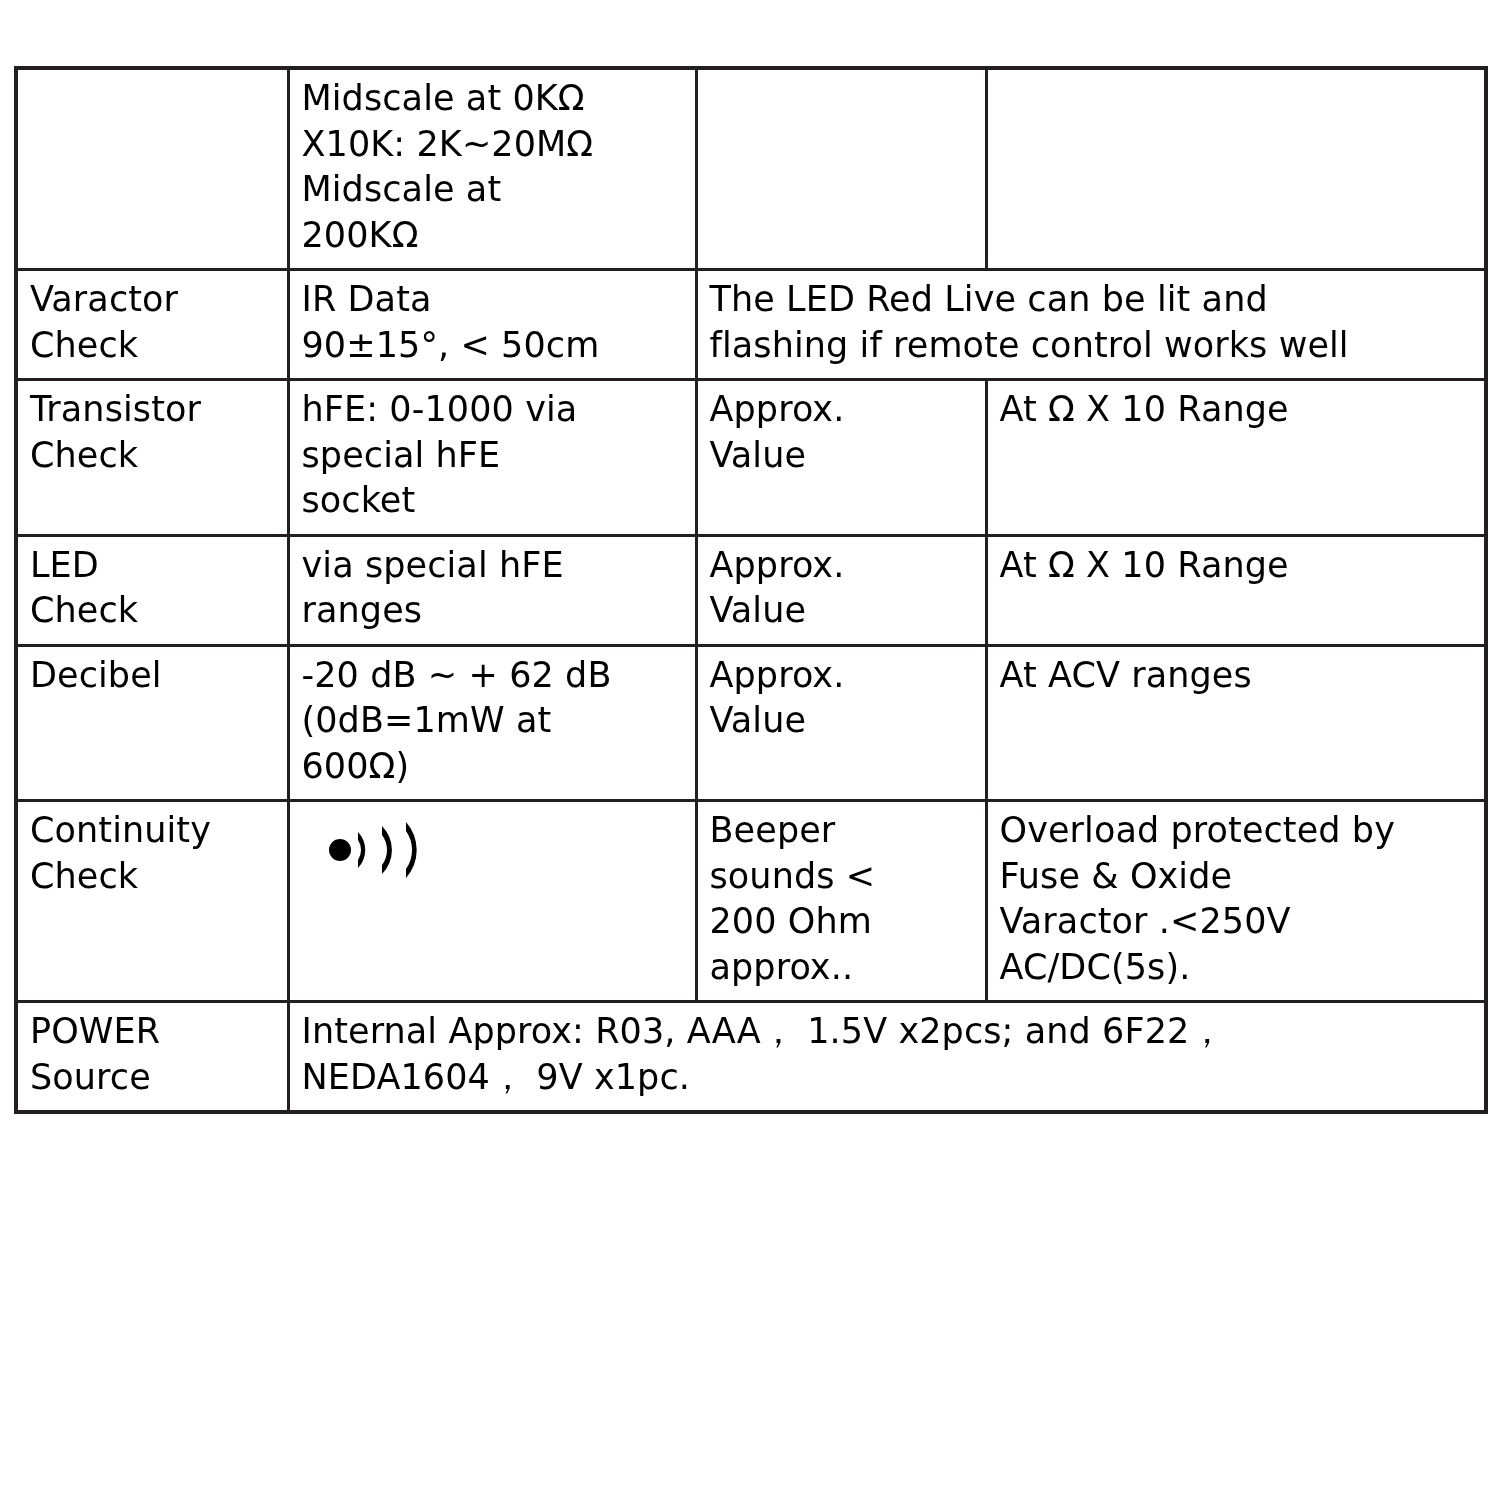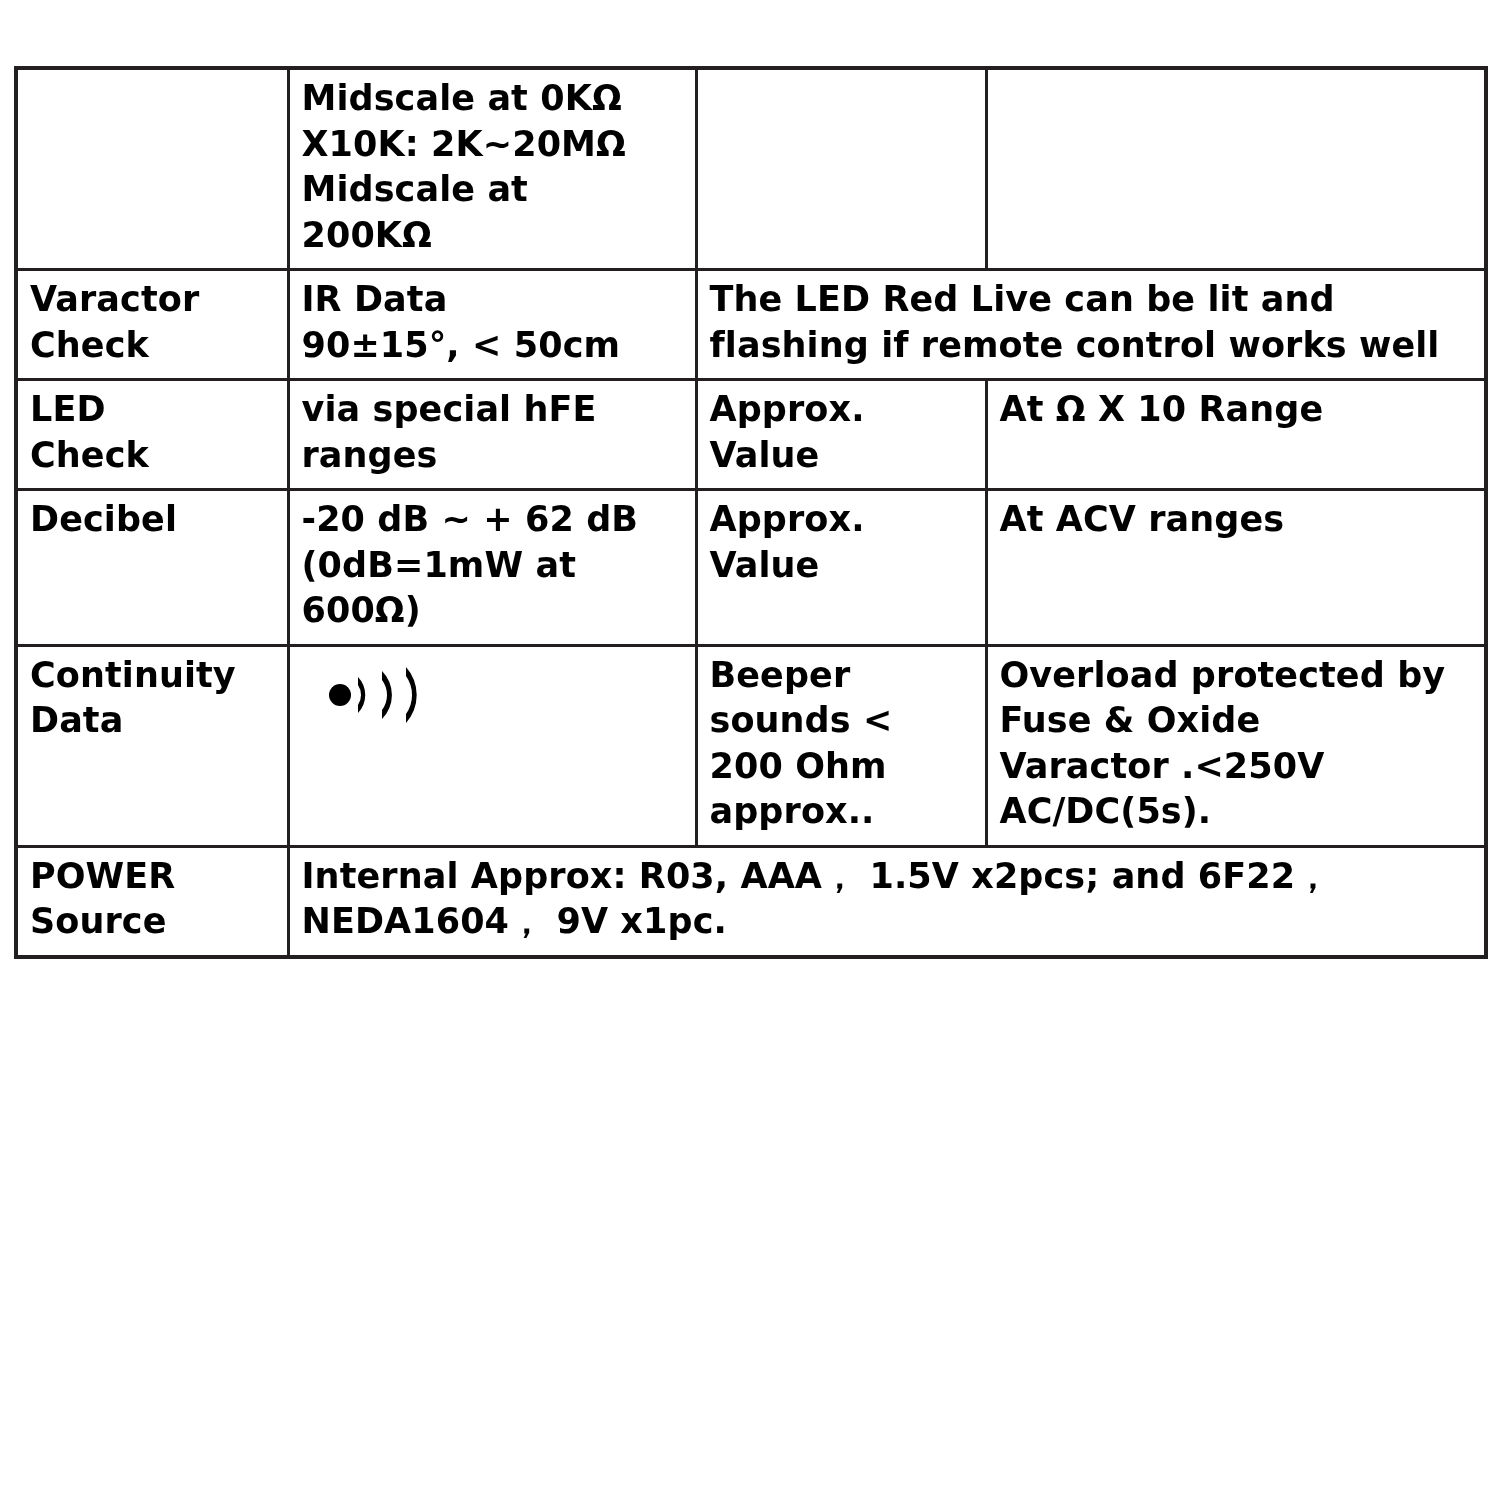--- a/index.html
+++ b/index.html
@@ -26,21 +26,21 @@
     width: 1470px;
     table-layout: fixed;
     border: 4px solid #231f20;
   }
   table.spec td {
     border: 3px solid #231f20;
     vertical-align: top;
     padding: 6px 10px 10px 12px;
     font-size: 35px;
     line-height: 1.30;
-    font-weight: 700;
+    font-weight: 400;
     letter-spacing: 0.1px;
   }
   col.c1 { width: 272px; }
   col.c2 { width: 408px; }
   col.c3 { width: 290px; }
   col.c4 { width: 500px; }
   .cell-text {
     display: block;
     white-space: pre-line;
   }
@@ -86,20 +86,38 @@
             <span class="cell-text">IR Data
 90±15°, &lt; 50cm</span>
           </td>
         <td colspan="2">
             <span class="cell-text">The LED Red Live can be lit and
 flashing if remote control works well</span>
           </td>
       </tr>
 
 
+      <tr>
+        <td>
+            <span class="cell-text">Transistor
+Check</span>
+          </td>
+        <td>
+            <span class="cell-text">hFE: 0-1000 via
+special hFE
+socket</span>
+          </td>
+        <td>
+            <span class="cell-text">Approx.
+Value</span>
+          </td>
+        <td>
+            <span class="cell-text">At Ω X 10 Range</span>
+          </td>
+      </tr>
 
       <tr>
         <td>
             <span class="cell-text">LED
 Check</span>
           </td>
         <td>
             <span class="cell-text">via special hFE
 ranges</span>
           </td>
@@ -126,21 +144,21 @@
 Value</span>
           </td>
         <td>
             <span class="cell-text">At ACV ranges</span>
           </td>
       </tr>
 
       <tr>
         <td>
             <span class="cell-text">Continuity
-Data</span>
+Check</span>
           </td>
         <td>
           <span class="beeper">
             <svg width="120" height="56" viewBox="0 0 120 56" xmlns="http://www.w3.org/2000/svg">
               <circle cx="16" cy="28" r="11" fill="#000"></circle>
               <path d="M34 10 A26 26 0 0 1 34 46 L34 38 A18 18 0 0 0 34 18 Z" fill="#000"></path>
               <path d="M58 4 A34 34 0 0 1 58 52 L58 43 A25 25 0 0 0 58 13 Z" fill="#000"></path>
               <path d="M82 0 A42 42 0 0 1 82 56 L82 47 A33 33 0 0 0 82 9 Z" fill="#000"></path>
             </svg>
           </span>

